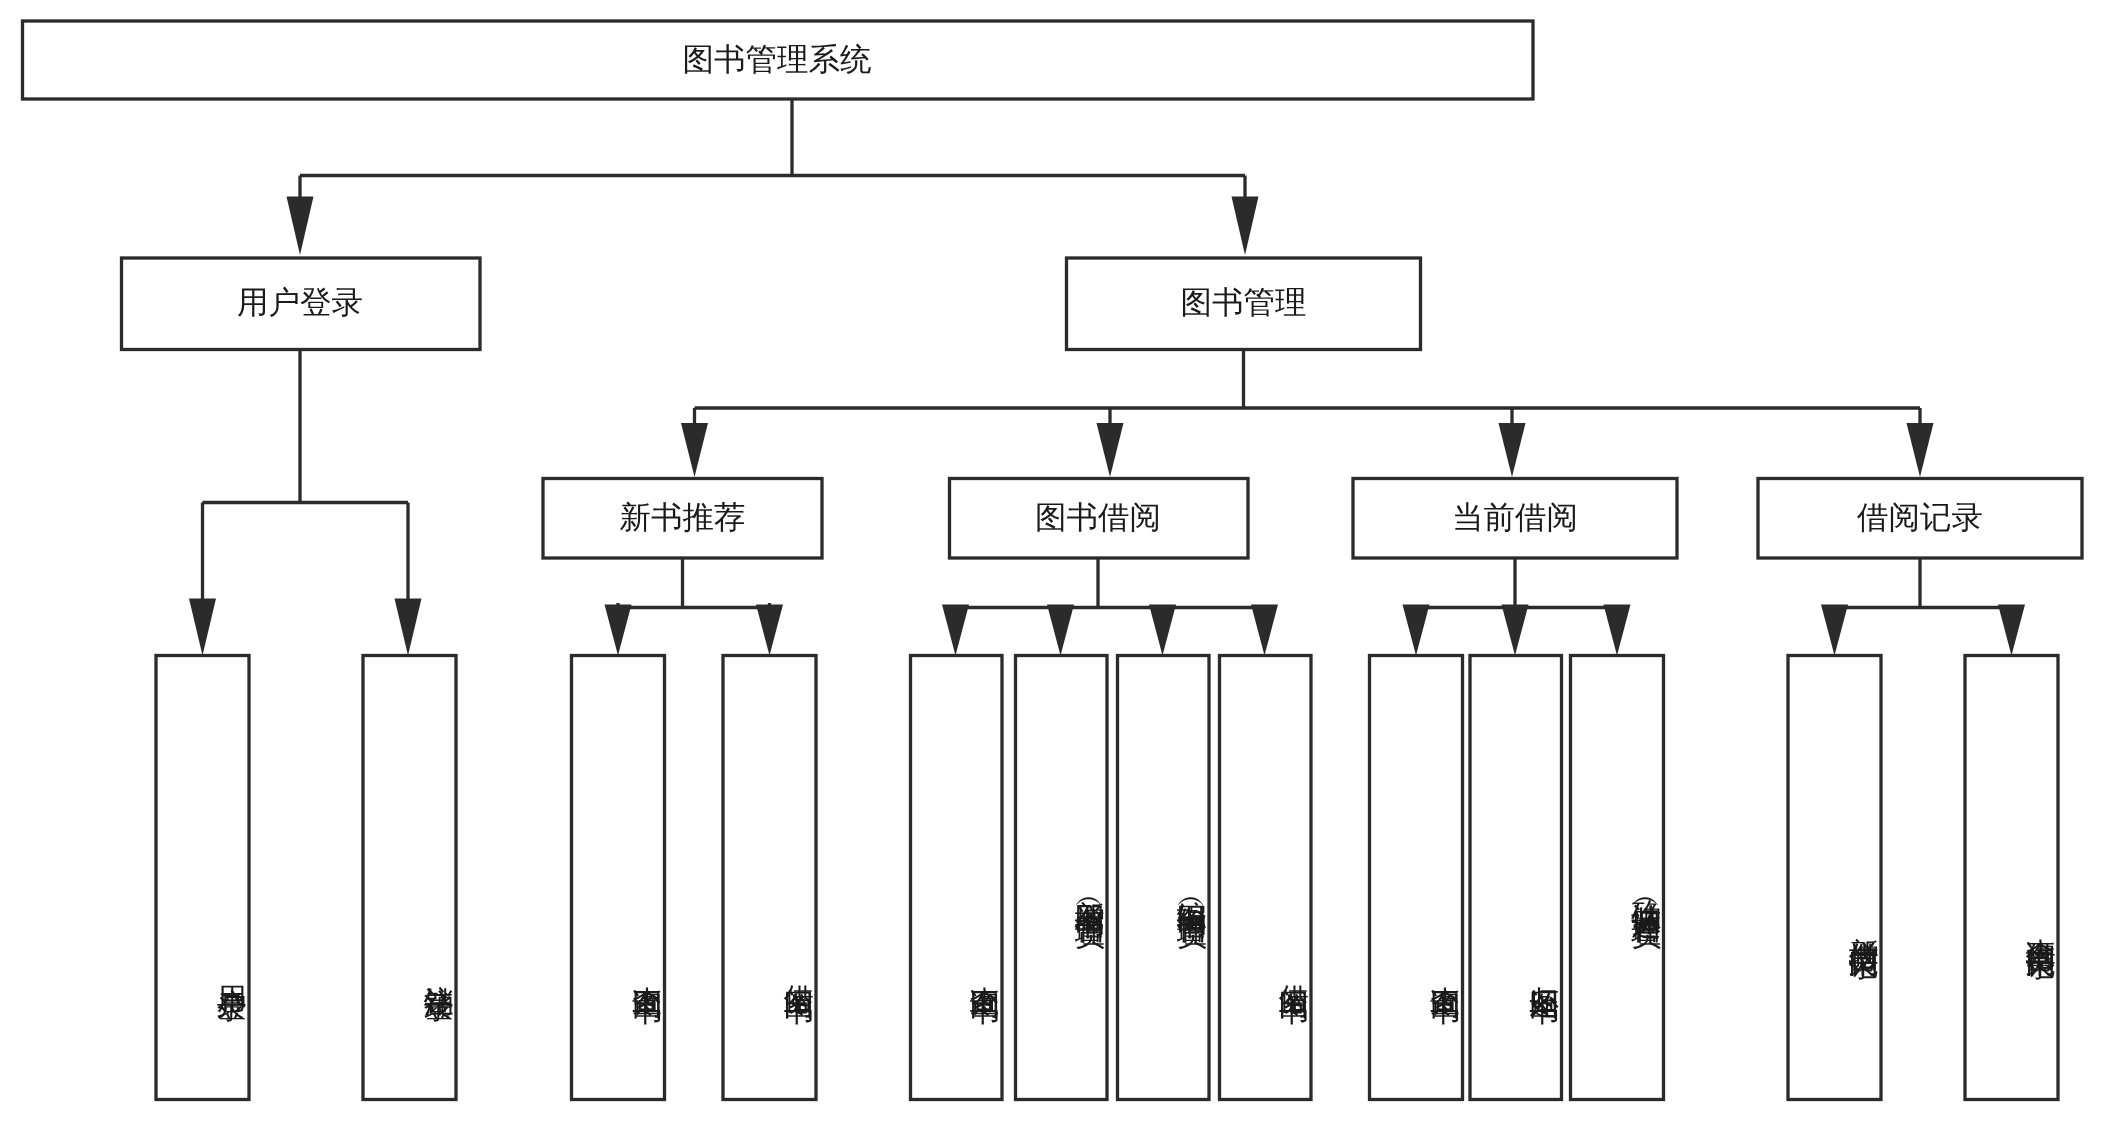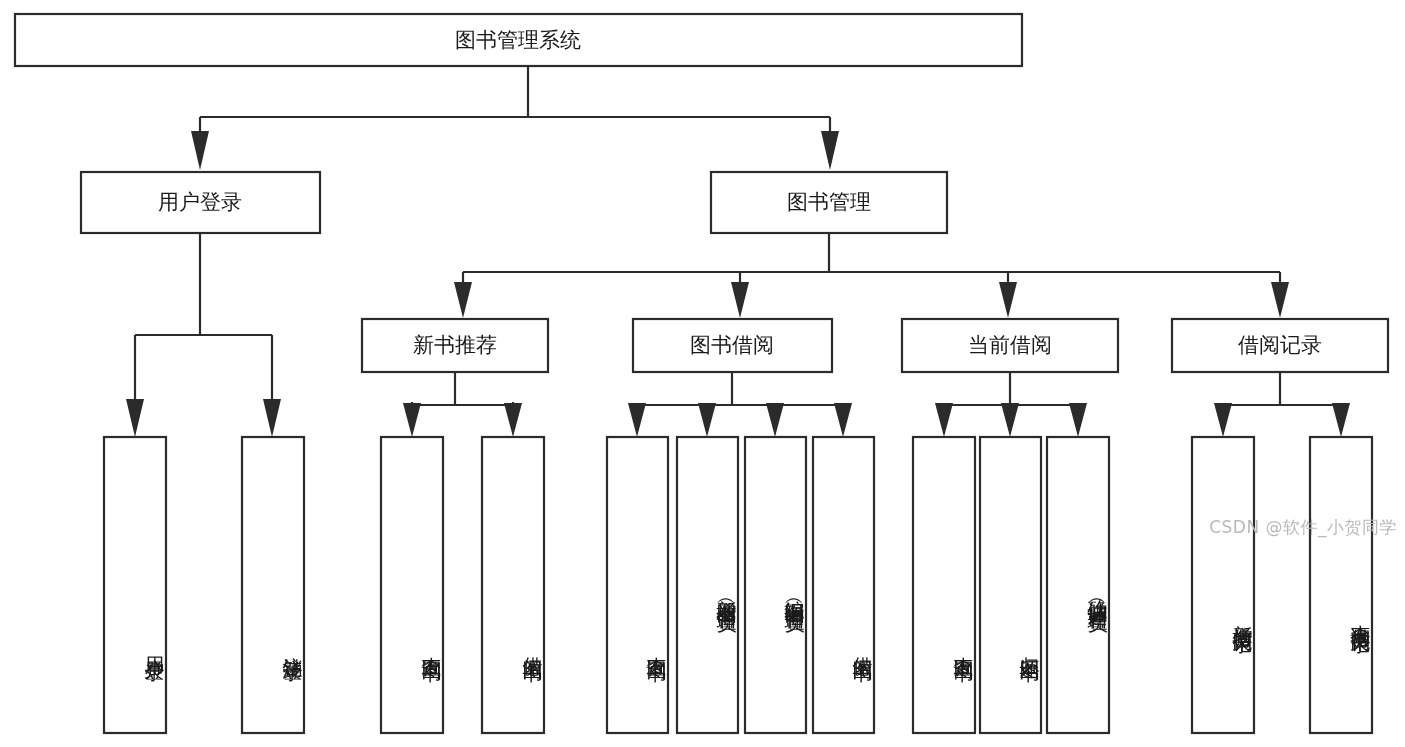--- a/index.html
+++ b/index.html
@@ -197,15 +197,14 @@
   <div class="label-vertical" style="left:745px; top:437px; width:61px; height:296px; padding-top:8px;">编辑图书（管理员）</div>
   <div class="label-vertical" style="left:813px; top:437px; width:61px; height:296px; padding-top:60px;">借阅图书</div>
 
   <div class="label-vertical" style="left:913px; top:437px; width:62px; height:296px; padding-top:60px;">查询图书</div>
   <div class="label-vertical" style="left:980px; top:437px; width:61px; height:296px; padding-top:60px;">归还图书</div>
   <div class="label-vertical" style="left:1047px; top:437px; width:62px; height:296px; padding-top:8px;">确认归还（管理员）</div>
 
   <div class="label-vertical" style="left:1192px; top:437px; width:62px; height:296px; padding-top:30px;">新增借阅记录</div>
   <div class="label-vertical" style="left:1310px; top:437px; width:62px; height:296px; padding-top:30px;">查询借阅记录</div>
 
-  <div id="watermark">CSDN @软件_小贺同学</div>
 
 </div>
 
 </body></html>

